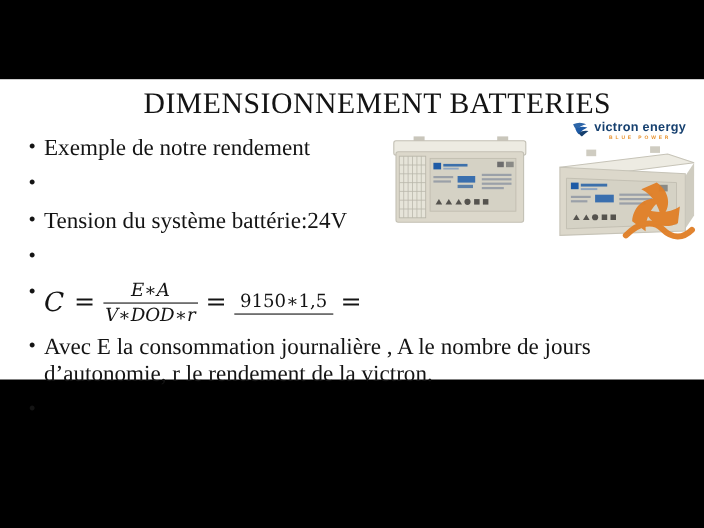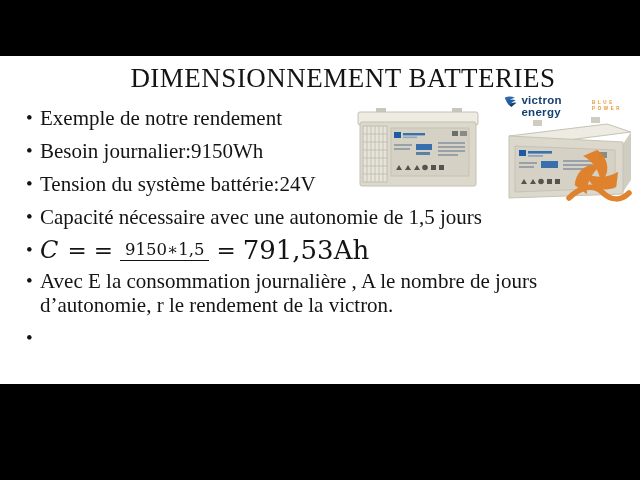--- a/index.html
+++ b/index.html
@@ -3,21 +3,21 @@
 <meta charset="utf-8">
 <style>
   html,body{margin:0;padding:0;}
   body{
     width:640px;height:480px;overflow:hidden;position:relative;
     background:var(--frame-background,#000);
     font-family:"Liberation Serif","DejaVu Serif",serif;
   }
   .frame{position:absolute;inset:0;background:var(--frame-background,#000);}
   .slide{
-    position:absolute;left:0;top:56px;width:640px;height:328px;
+    position:absolute;left:0;top:72px;width:640px;height:273px;
     background:var(--slide-background,#fff);color:var(--text,#141414);
   }
   .title{
     margin:0;padding:7px 0 0 46px;text-align:center;
     font-size:27px;font-weight:normal;letter-spacing:.5px;line-height:1.12;
     font-family:"Liberation Serif","DejaVu Serif",serif;
   }
   .bullets{
     list-style:none;margin:13px 0 0 0;padding:0 0 0 26px;width:600px;
   }
@@ -35,21 +35,21 @@
   .frac{display:inline-flex;flex-direction:column;text-align:center;font-size:16.5px;line-height:1.18;}
   .frac .num{border-bottom:1.4px solid #111;padding:0 5px 1px 5px;display:block;}
   .frac .den{padding:1px 2px 0 2px;display:block;}
   .frac.sym .num,.frac.sym .den{font-style:italic;}
   .fresult{font-size:26px;}
   
   .photo{position:absolute;}
   .gel-photo{left:356px;top:50px;width:124px;height:84px;}
   .agm-photo{left:503px;top:38px;width:137px;height:112px;}
   .vlogo{display:flex;align-items:flex-start;justify-content:center;gap:4px;height:20px;}
-  .vlogo-txt{display:flex;flex-direction:row;align-items:center;}
+  .vlogo-txt{display:flex;flex-direction:column;align-items:center;}
   .vlogo-name{
     font-family:"Liberation Sans","DejaVu Sans",sans-serif;font-weight:bold;
     font-size:11.5px;line-height:12px;color:var(--victron-navy,#16406f);letter-spacing:.3px;
   }
   .vlogo-sub{
     font-family:"Liberation Sans","DejaVu Sans",sans-serif;font-size:4.5px;line-height:6px;
     letter-spacing:2.6px;text-transform:uppercase;color:var(--blue-power-orange,#e8922e);font-weight:bold;
   }
   svg{display:block;}
 </style>
@@ -61,41 +61,42 @@
 
     <h1 class="title">DIMENSIONNEMENT BATTERIES</h1>
 
     <ul class="bullets">
       <li>
         <span class="marker">•</span>
         <span class="btext">Exemple de notre rendement</span>
       </li>
       <li>
         <span class="marker">•</span>
-        <span class="btext">Besoin journalier:9150Wh</span>
       </li>
       <li>
         <span class="marker">•</span>
         <span class="btext">Tension du système battérie:24V</span>
       </li>
       <li>
         <span class="marker">•</span>
-        <span class="btext">Capacité nécessaire avec une autonomie de 1,5 jours</span>
       </li>
       <li class="formula-line">
         <span class="marker">•</span>
         <span class="formula">
           <span class="fvar">C</span>
           <span class="feq">=</span>
+          <span class="frac sym">
+            <span class="num">E∗A</span>
+            <span class="den">V∗DOD∗r</span>
+          </span>
           <span class="feq">=</span>
           <span class="frac">
             <span class="num">9150∗1,5</span>
           </span>
           <span class="feq">=</span>
-          <span class="fresult">791,53Ah</span>
         </span>
       </li>
       <li>
         <span class="marker">•</span>
         <span class="btext">Avec E la consommation journalière , A le nombre de jours d’autonomie, r le rendement de la victron.</span>
       </li>
       <li>
         <span class="marker">•</span>
       </li>
     </ul>

